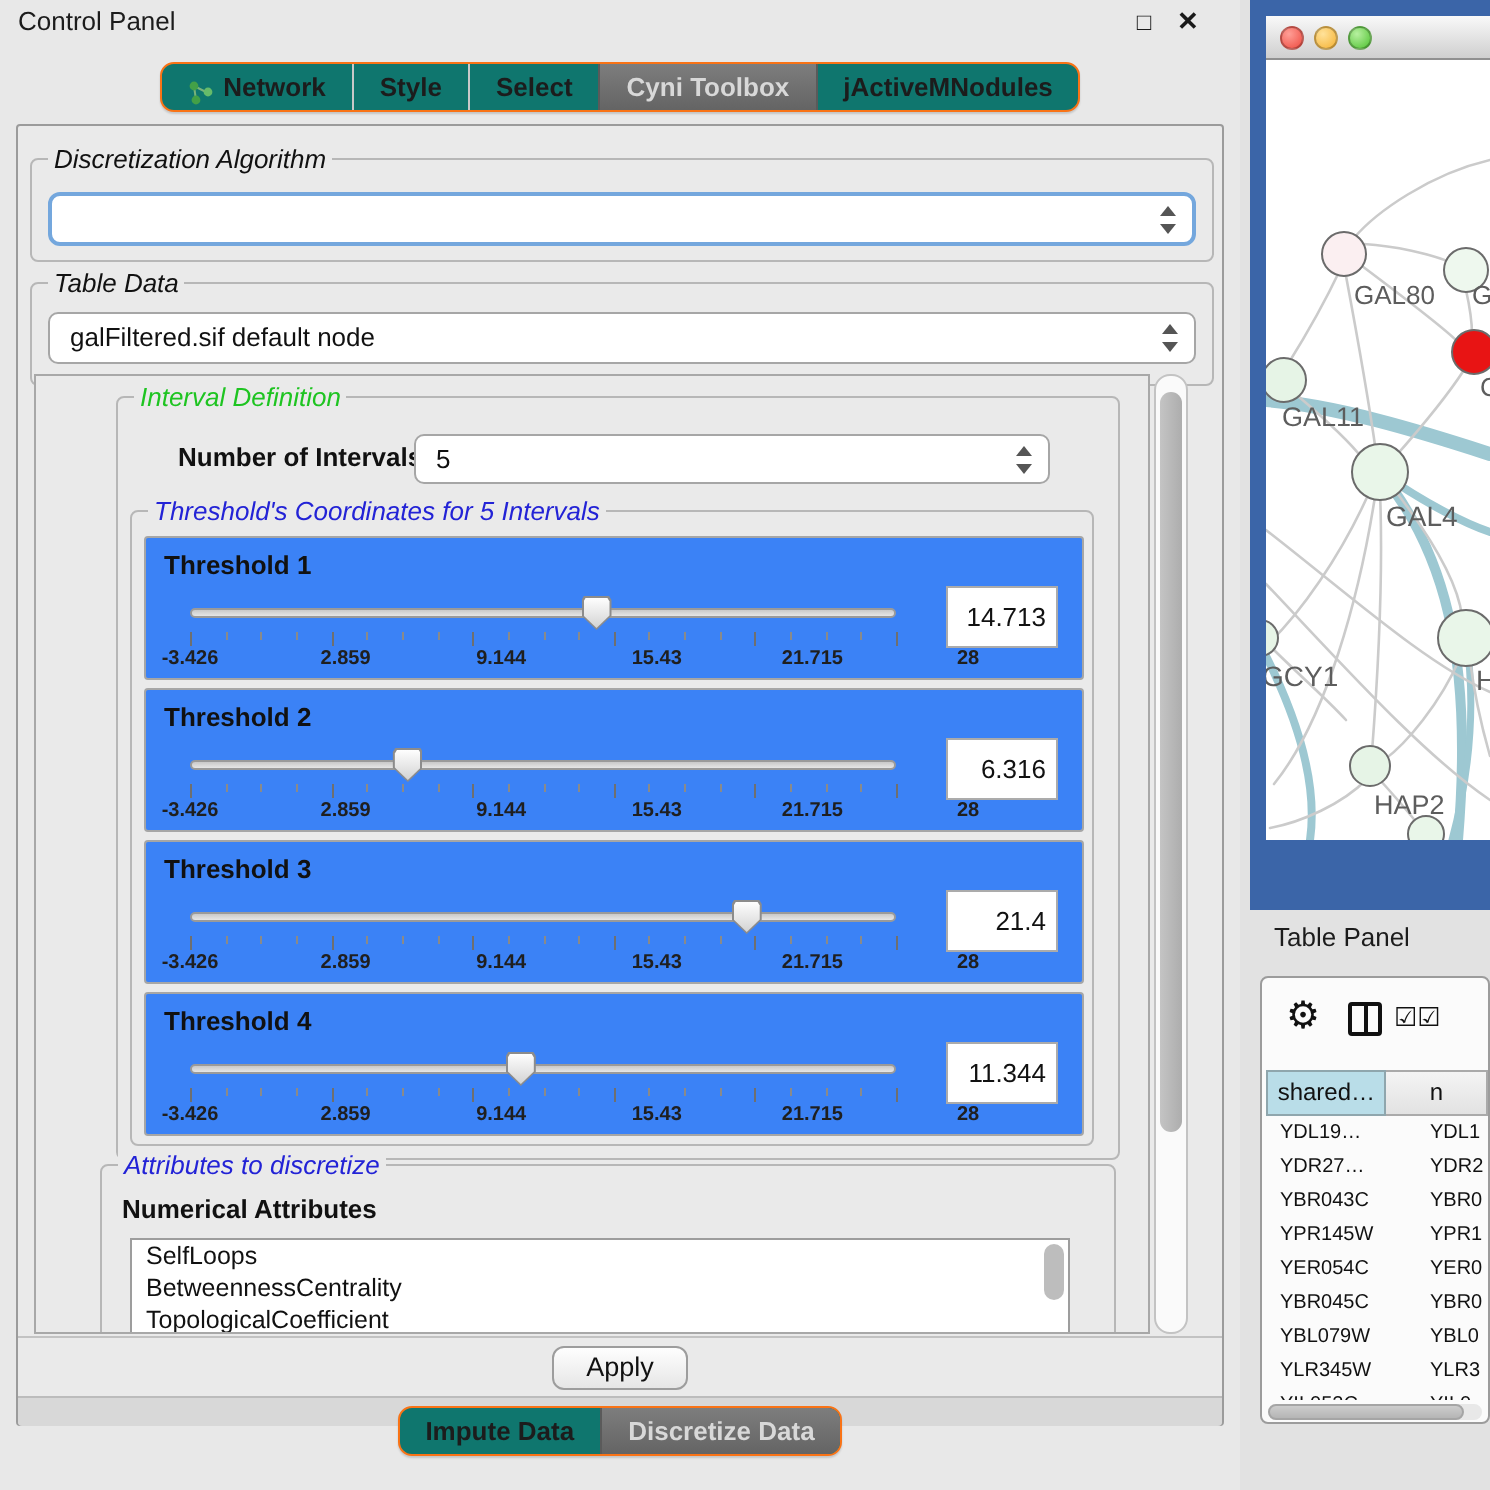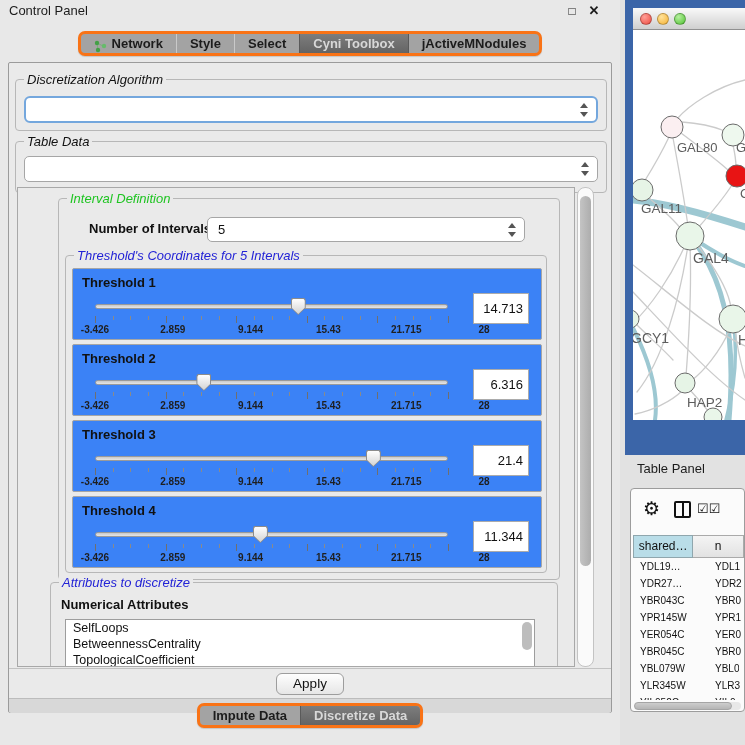--- a/index.html
+++ b/index.html
@@ -7,21 +7,21 @@
   body { font-family:"Liberation Sans", sans-serif; background:#e2e2e2; position:relative; font-size:13px; color:#111; }
 
   
   .left-panel { position:absolute; left:0; top:0; width:620px; height:745px; background:#e8e8e8; }
   .titlebar { position:absolute; left:0; top:0; width:100%; height:22px; line-height:22px; padding-left:9px; font-size:13px; color:#1c1c1c; }
   .win-ctrl { position:absolute; top:3px; width:16px; height:16px; line-height:16px; text-align:center; font-size:13px; color:#1a1a1a; cursor:default; }
   .float-btn { right:40px; font-size:12px; }
   .close-btn { right:18px; font-weight:bold; }
 
   .tabstrip { position:absolute; left:0; top:31px; width:100%; display:flex; justify-content:center; }
-  .tabgroup { display:inline-flex; border:3px solid #f97316; border-radius:7px; overflow:hidden; background:#a3a3a3; height:25px; box-shadow:0 1px 1px rgba(0,0,0,.15); }
+  .tabgroup { display:inline-flex; border:1px solid #f97316; border-radius:7px; overflow:hidden; background:#0f766e; height:25px; box-shadow:0 1px 1px rgba(0,0,0,.15); }
   .tabgroup .tab { padding:0 13px; line-height:23px; font-weight:bold; font-size:13px; color:#1c1c1c; display:flex; align-items:center; gap:5px; position:relative; }
   .tabgroup .tab + .tab { border-left:1px solid #c9c9c9; }
   .tabgroup .tab.sel { background:linear-gradient(#7d7d7d,#646464); color:#d8d8d8; border-left-color:#5a5a5a; }
   .tabgroup .tab.sel + .tab { border-left-color:#5a5a5a; }
   .net-icon { width:13px; height:13px; display:inline-block; }
 
   .main-panel { position:absolute; left:8px; top:62px; width:604px; height:651px; border:1px solid #9b9b9b; border-radius:2px; background:#eaeaea; }
 
   .groupbox { position:absolute; border:1px solid #b7b7b7; border-radius:4px; }
   .group-label { position:absolute; top:-8px; left:8px; background:#eaeaea; padding:0 3px; font-size:13px; line-height:15px; white-space:nowrap;font-style:italic; }
@@ -153,20 +153,21 @@
     <div class="groupbox algo-group">
       <div class="group-label lbl-black">Discretization Algorithm</div>
       <div class="combo algo-combo">
         <div class="stepper"></div>
       </div>
     </div>
 
     <div class="groupbox td-group">
       <div class="group-label lbl-black">Table Data</div>
       <div class="combo td-combo">
+        <div class="combo-text">galFiltered.sif default node</div>
         <div class="stepper"></div>
       </div>
     </div>
 
     <div class="scrollpane">
 
       <div class="groupbox interval-fs">
         <div class="group-label lbl-green">Interval Definition</div>
         <div class="noi-label">Number of Intervals</div>
         <div class="combo noi-combo">

